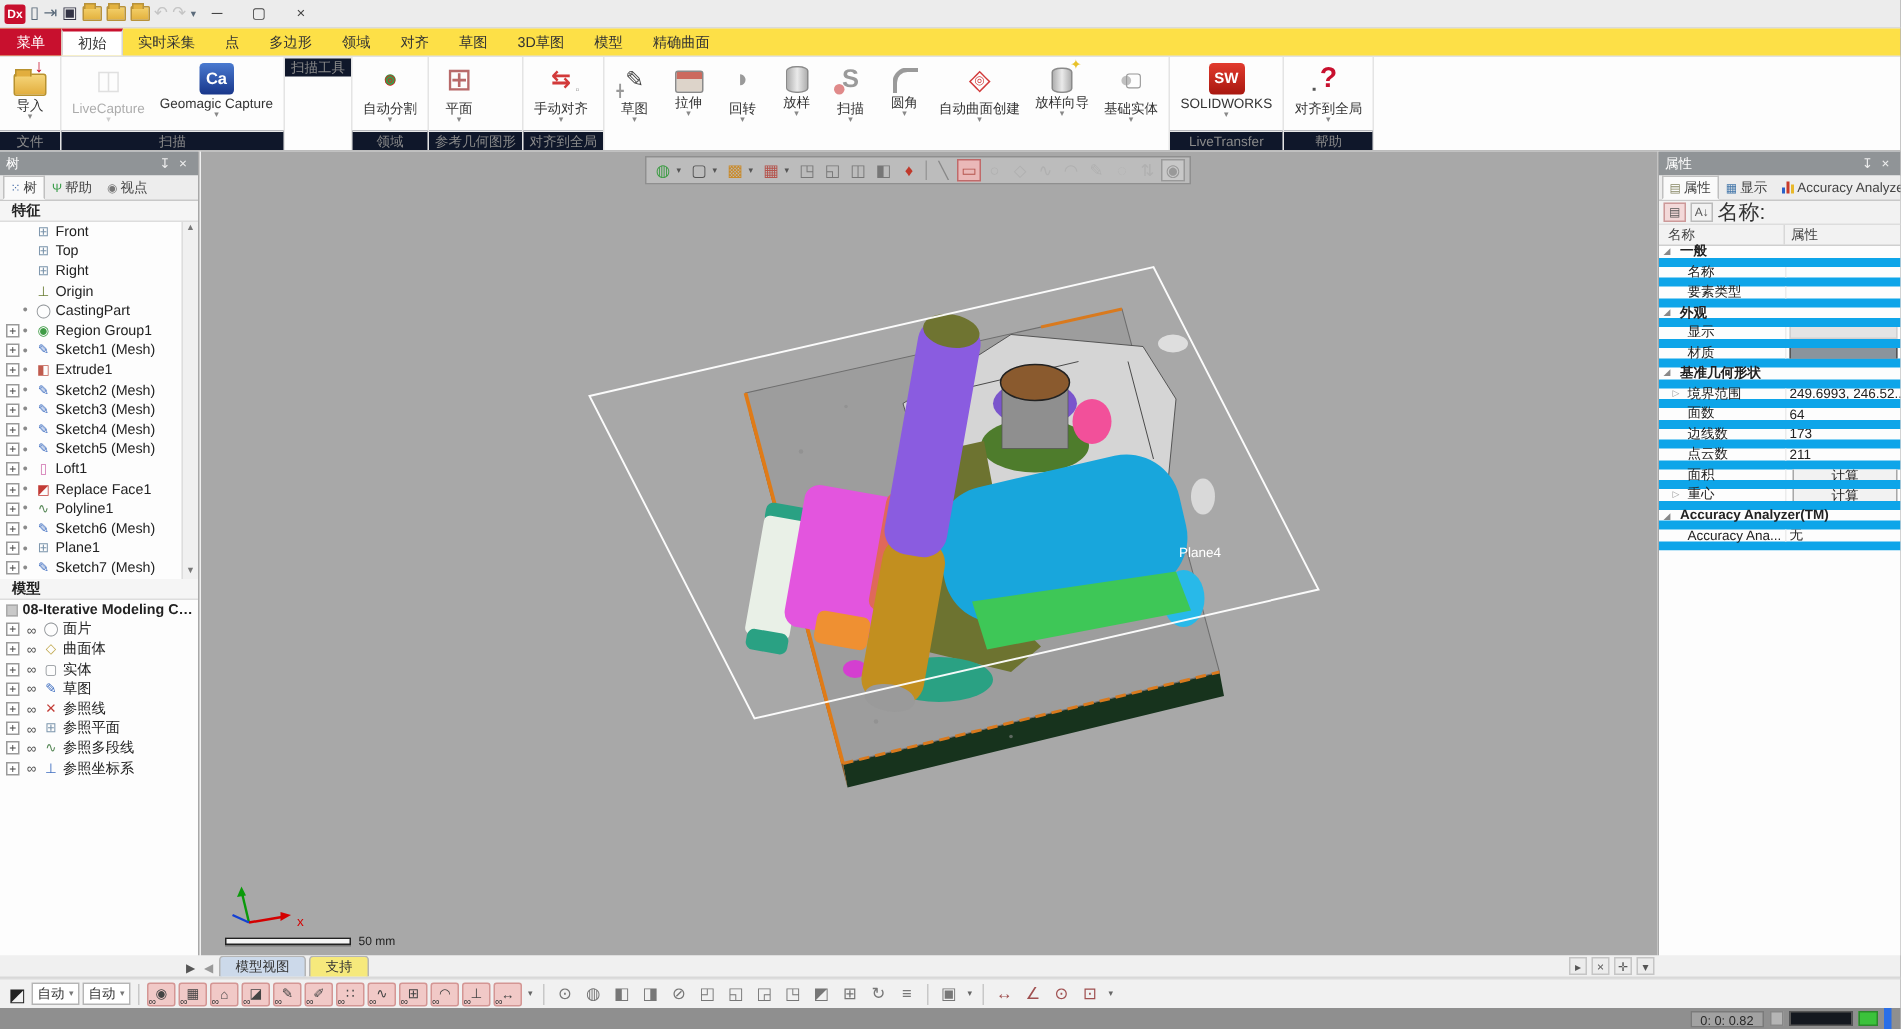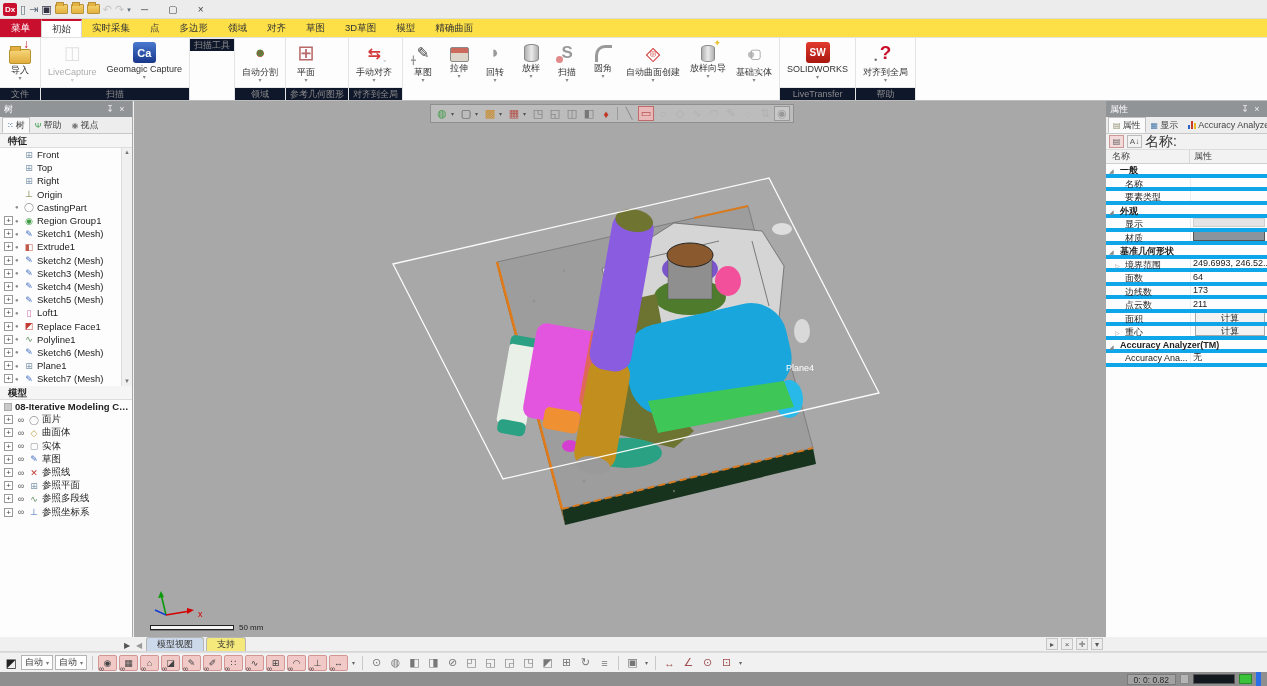--- a/index.html
+++ b/index.html
@@ -103,21 +103,21 @@
 .fill{flex:1;background:#fdfdfd}
 
 
 .sortrow{height:16px;display:flex;align-items:center;gap:3px;padding:0 3px;background:#f2f2f2;border-bottom:1px solid #ddd;flex:0 0 auto}
 .sbtn{width:15px;height:13px;border:1px solid #c99;background:#f3d9d9;display:flex;align-items:center;justify-content:center;font-size:8px;color:#555}
 .sbtn.plain{background:#f2f2f2;border-color:#bbb}
 .colhead{height:14px;display:flex;border-bottom:1px solid #cfcfcf;background:#f2f2f2;font-size:9px;color:#444;flex:0 0 auto}
 .colhead .c1{width:84px;padding-left:6px;line-height:13px;border-right:1px solid #d8d8d8}
 .colhead .c2{flex:1;padding-left:4px;line-height:13px}
 #prop-rows{background:#fdfdfd;flex:0 0 auto}
-.prow{display:flex;height:13.5px;align-items:flex-start;font-size:9px;border-bottom:4px solid #0ea5e9}
+.prow{display:flex;height:13.5px;align-items:center;font-size:9px;border-bottom:6px solid #0ea5e9}
 .prow .pname{width:84px;padding-left:19px;white-space:nowrap;overflow:hidden;position:relative;color:#222}
 .prow.pgroup .pname{width:100%;padding-left:14px;font-weight:bold}
 .gexp{position:absolute;left:3px;top:3px;font-size:6px;color:#888}
 .subexp{position:absolute;left:9px;top:3px;font-size:6px;color:#999}
 .pval{flex:1;height:100%;border-left:1px solid #ececec;display:flex;align-items:center;padding:0 2px;color:#222;white-space:nowrap;overflow:hidden}
 .valbox{width:100%;height:9px;background:#e4e4e4;border:1px solid #d0d0d0}
 .valswatch{width:100%;height:10px;background:#8a949c;border:1px solid #555}
 .valbtn{margin-left:auto;width:70px;height:11px;background:#f2f2f2;border:1px solid #a8a8a8;text-align:center;line-height:10px;font-size:9px}
 
 

